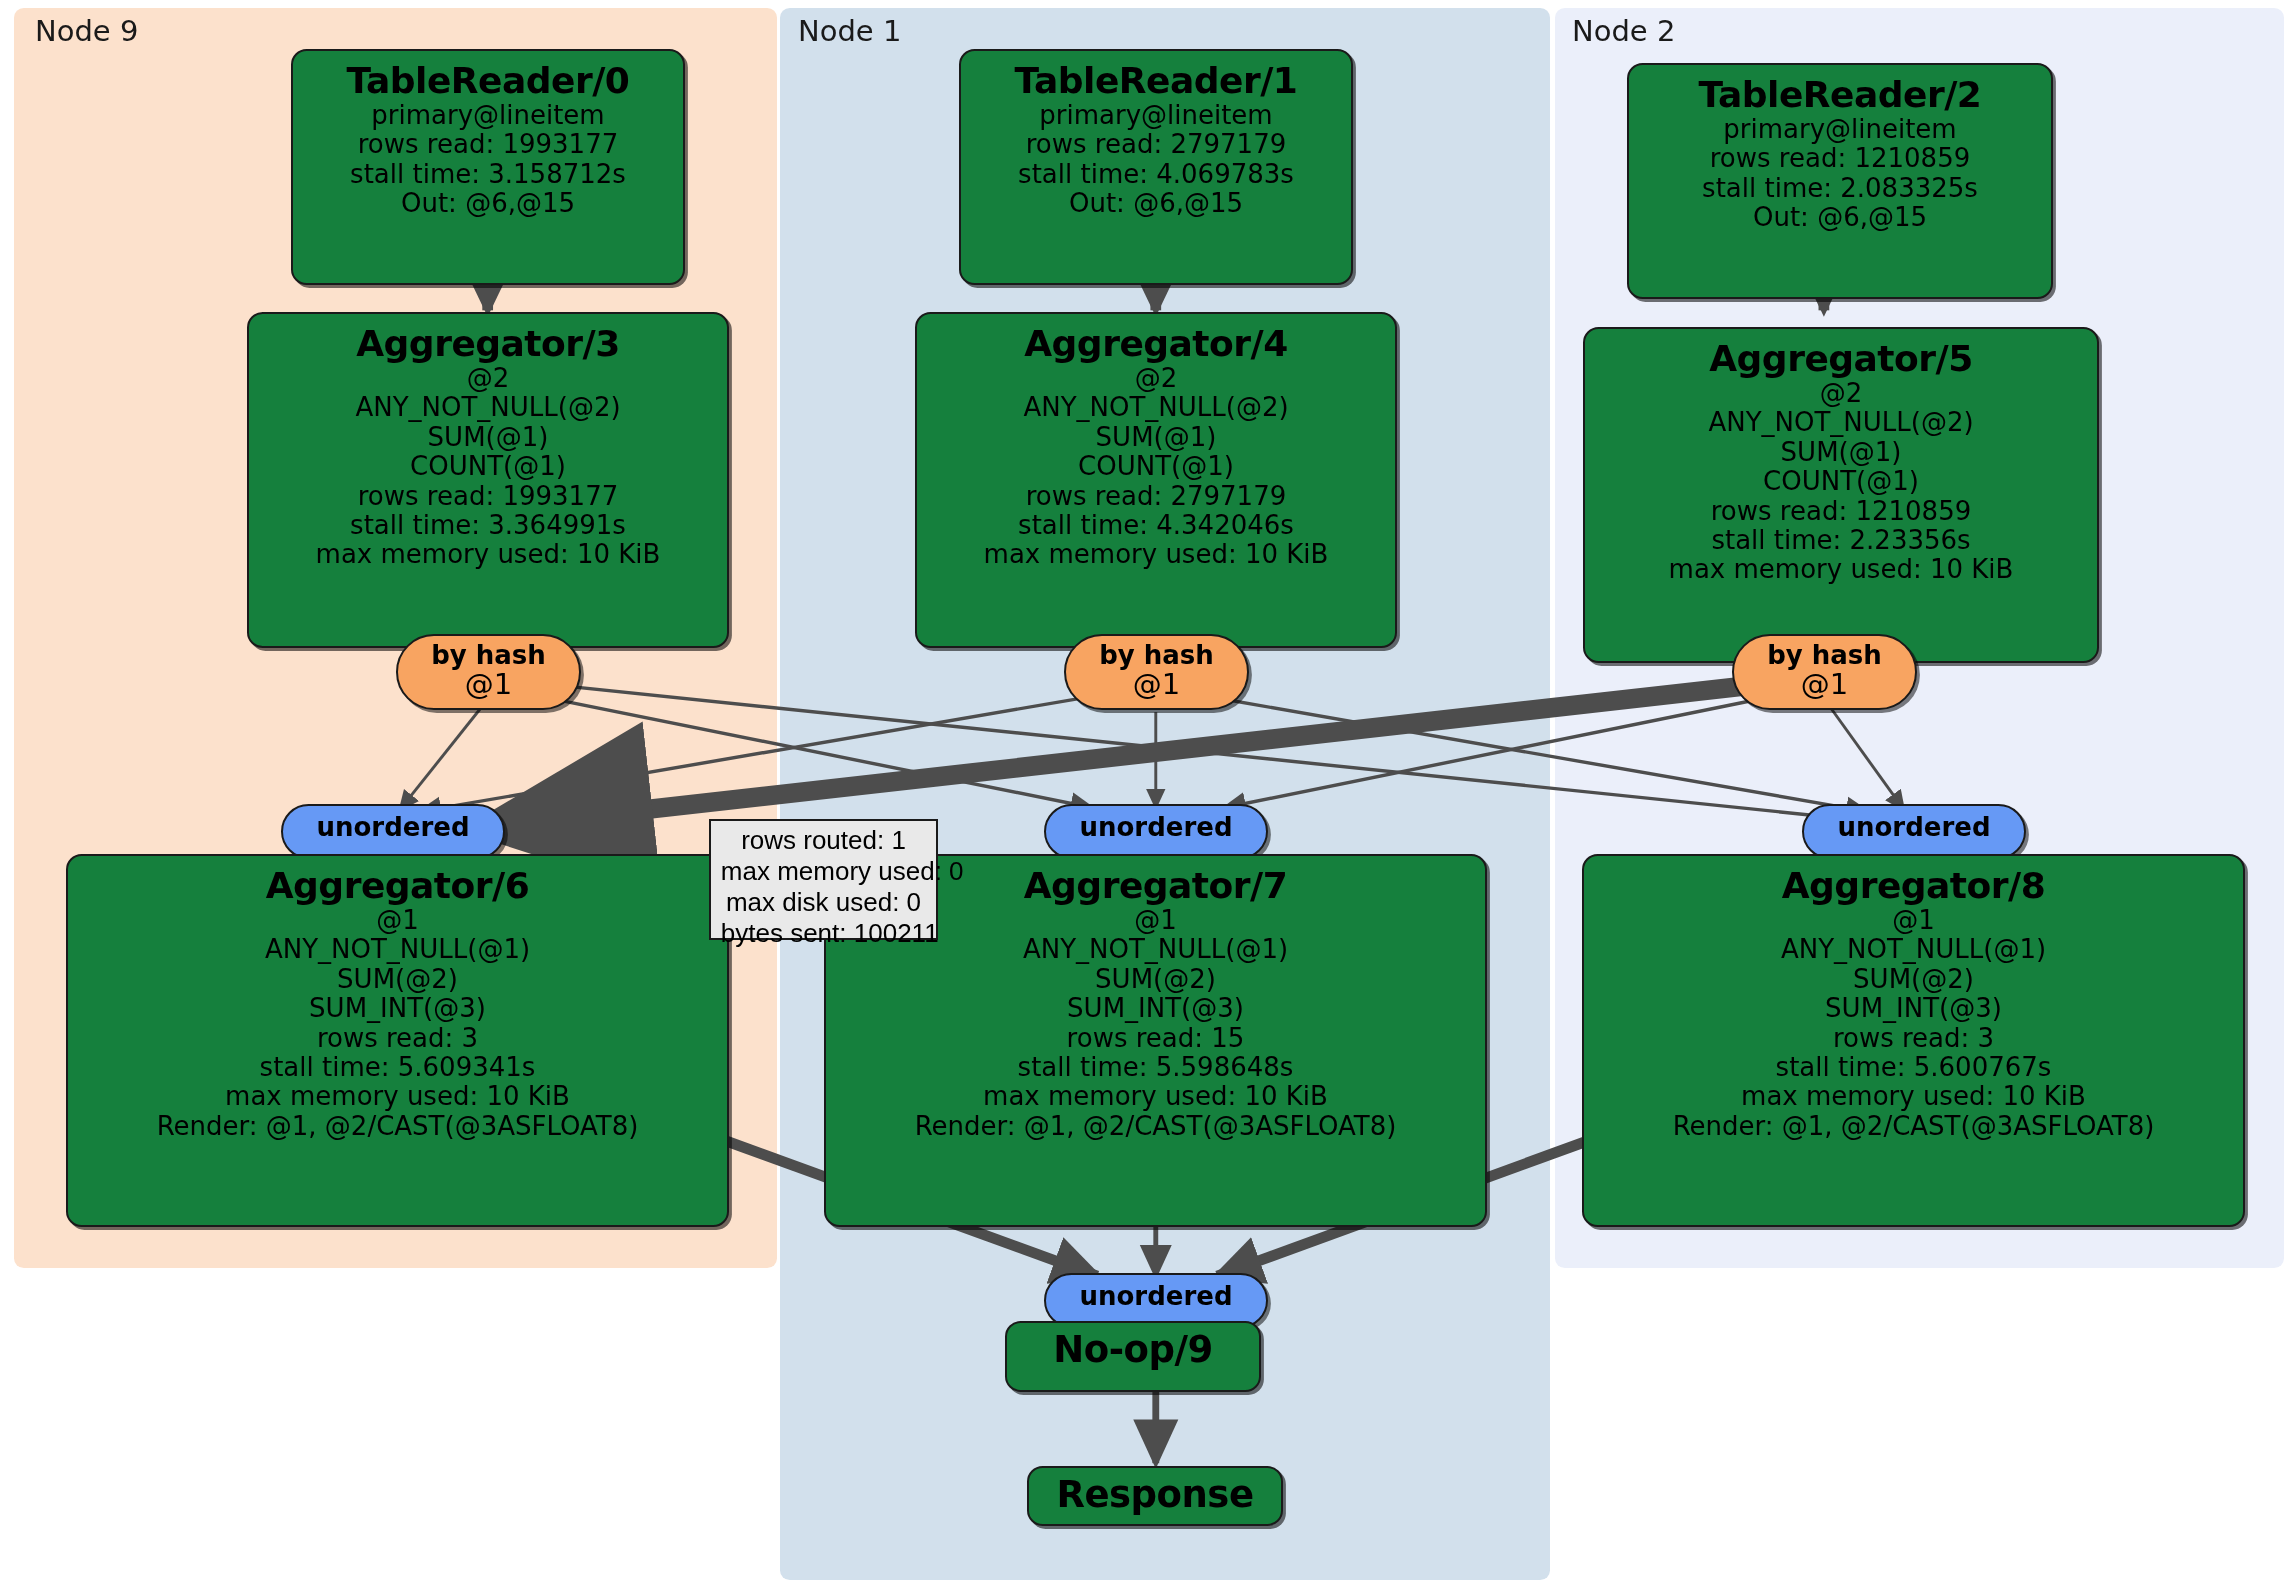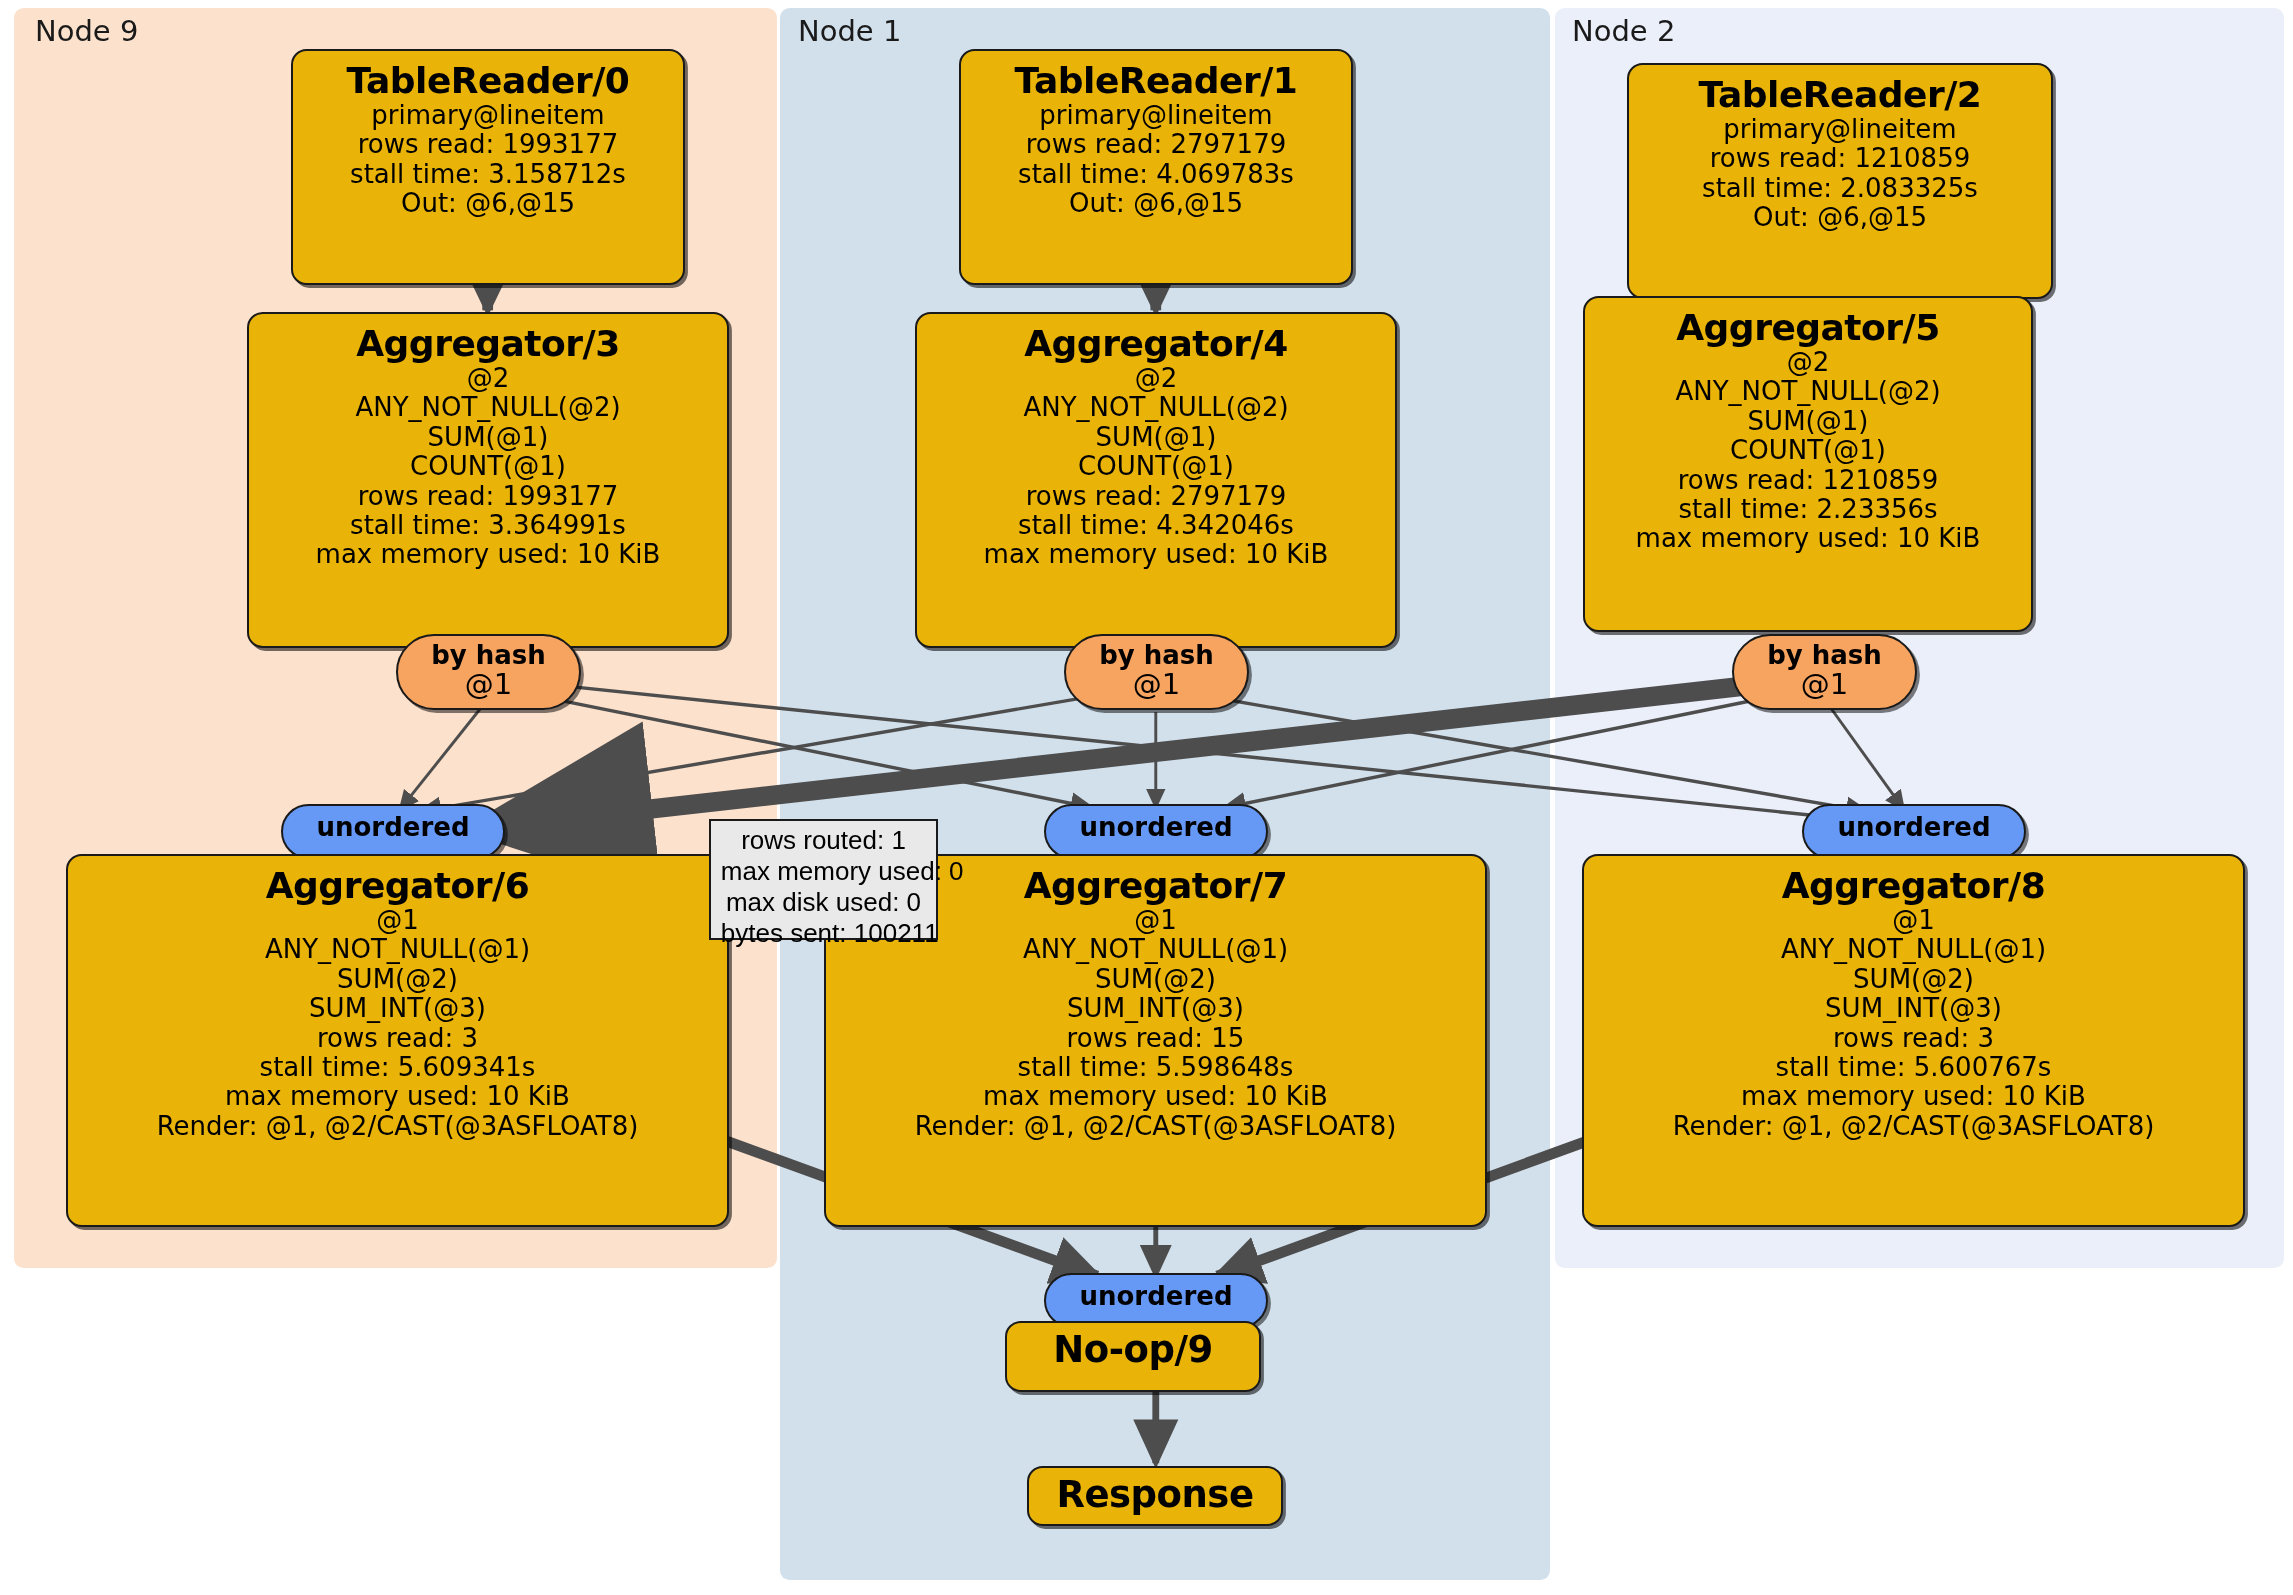--- a/index.html
+++ b/index.html
@@ -4,21 +4,21 @@
 <style>
   html,body{margin:0;padding:0;background:#ffffff;}
   body{font-family:"DejaVu Sans","Liberation Sans",sans-serif;}
   #stage{position:relative;width:2294px;height:1596px;background:#ffffff;overflow:hidden;}
 
   .panel{position:absolute;border-radius:9.8px;}
   .panel-label{position:absolute;font-size:29px;color:#1a1a1a;font-family:"DejaVu Sans","Liberation Sans",sans-serif;letter-spacing:0px;}
 
   svg.edges{position:absolute;left:0;top:0;width:2294px;height:1596px;pointer-events:none;}
 
-  .node{position:absolute;box-sizing:border-box;background:#eab308;border:2.9px solid #1a1a1a;border-radius:15.6px;
+  .node{position:absolute;box-sizing:border-box;background:#15803d;border:2.9px solid #1a1a1a;border-radius:15.6px;
         text-align:center;color:#000000;padding:9.8px 13.7px;
         box-shadow:2.9px 2.9px 0px rgba(0,0,0,0.55);}
   .node .title{font-weight:bold;font-size:36px;line-height:1.12;letter-spacing:-0.5px;}
   .node .ln{font-size:26px;line-height:1.13;white-space:nowrap;}
 
   .pill{position:absolute;box-sizing:border-box;border:2.9px solid #1a1a1a;border-radius:39px;text-align:center;
         color:#000;box-shadow:2.9px 2.9px 0px rgba(0,0,0,0.5);}
   .pill.hash{background:#f8a461;}
   .pill.uno{background:#6699f5;}
   .pill .t1{font-weight:bold;font-size:26px;line-height:1.05;}
@@ -119,21 +119,21 @@
     <div class="title">Aggregator/4</div>
     <div class="ln">@2</div>
     <div class="ln">ANY_NOT_NULL(@2)</div>
     <div class="ln">SUM(@1)</div>
     <div class="ln">COUNT(@1)</div>
     <div class="ln">rows read: 2797179</div>
     <div class="ln">stall time: 4.342046s</div>
     <div class="ln">max memory used: 10 KiB</div>
   </div>
 
-  <div class="node" style="left:1583px;top:296px;width:450px;height:336px;">
+  <div class="node" style="left:1583px;top:327px;width:516px;height:336px;">
     <div class="title">Aggregator/5</div>
     <div class="ln">@2</div>
     <div class="ln">ANY_NOT_NULL(@2)</div>
     <div class="ln">SUM(@1)</div>
     <div class="ln">COUNT(@1)</div>
     <div class="ln">rows read: 1210859</div>
     <div class="ln">stall time: 2.23356s</div>
     <div class="ln">max memory used: 10 KiB</div>
   </div>
 

